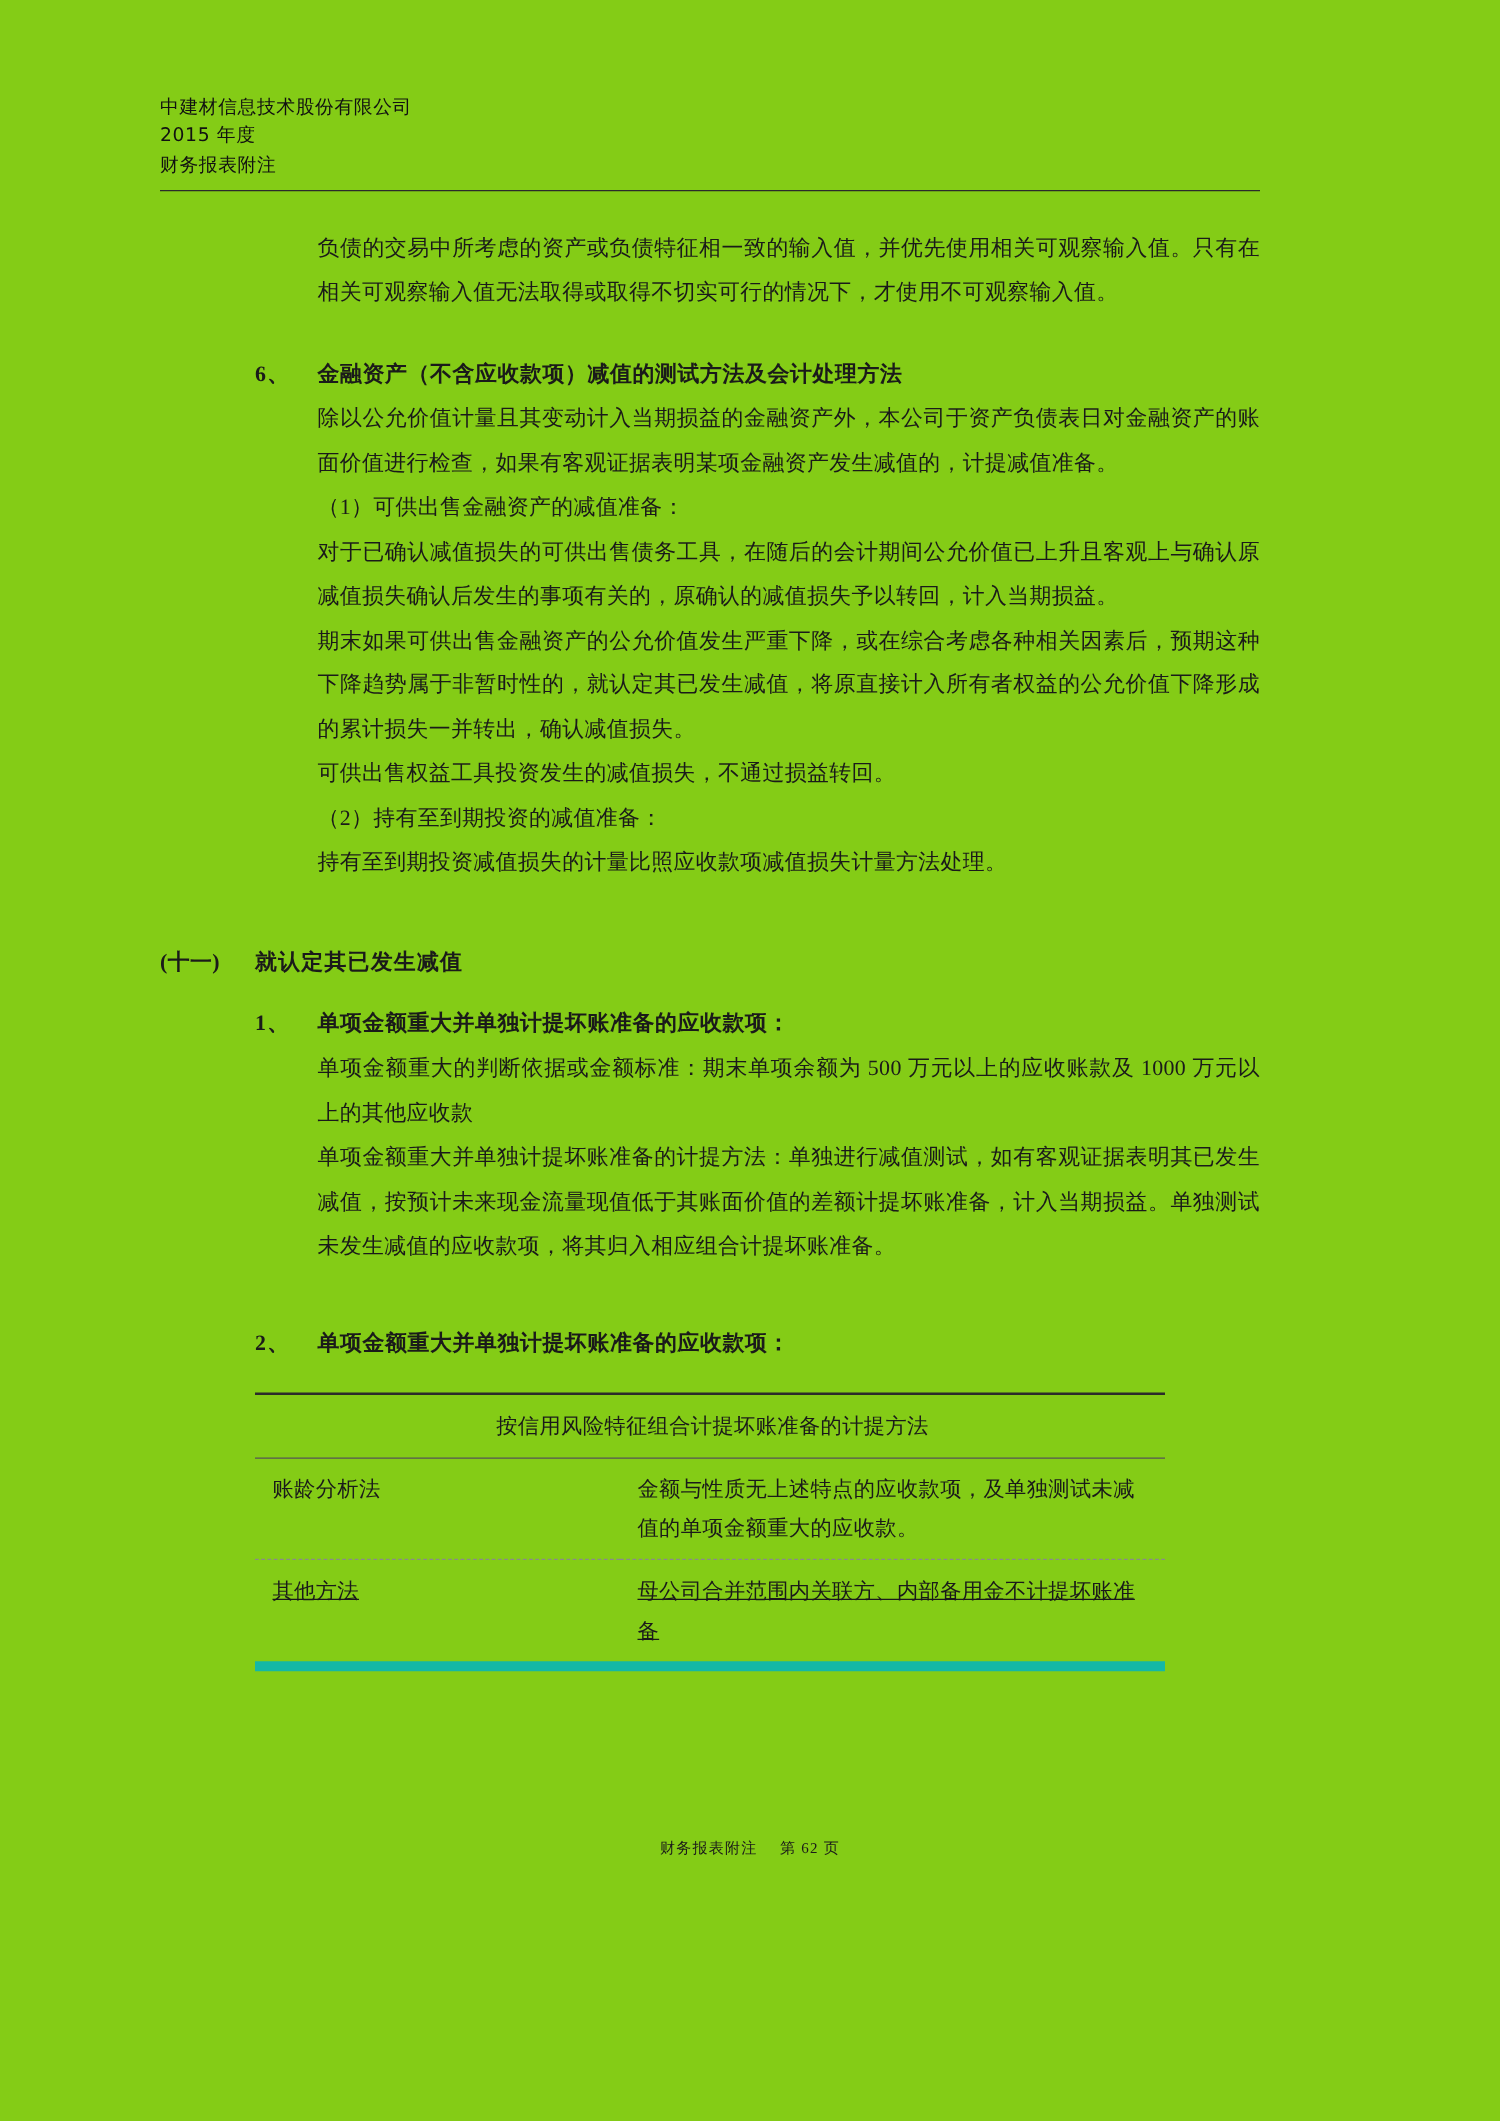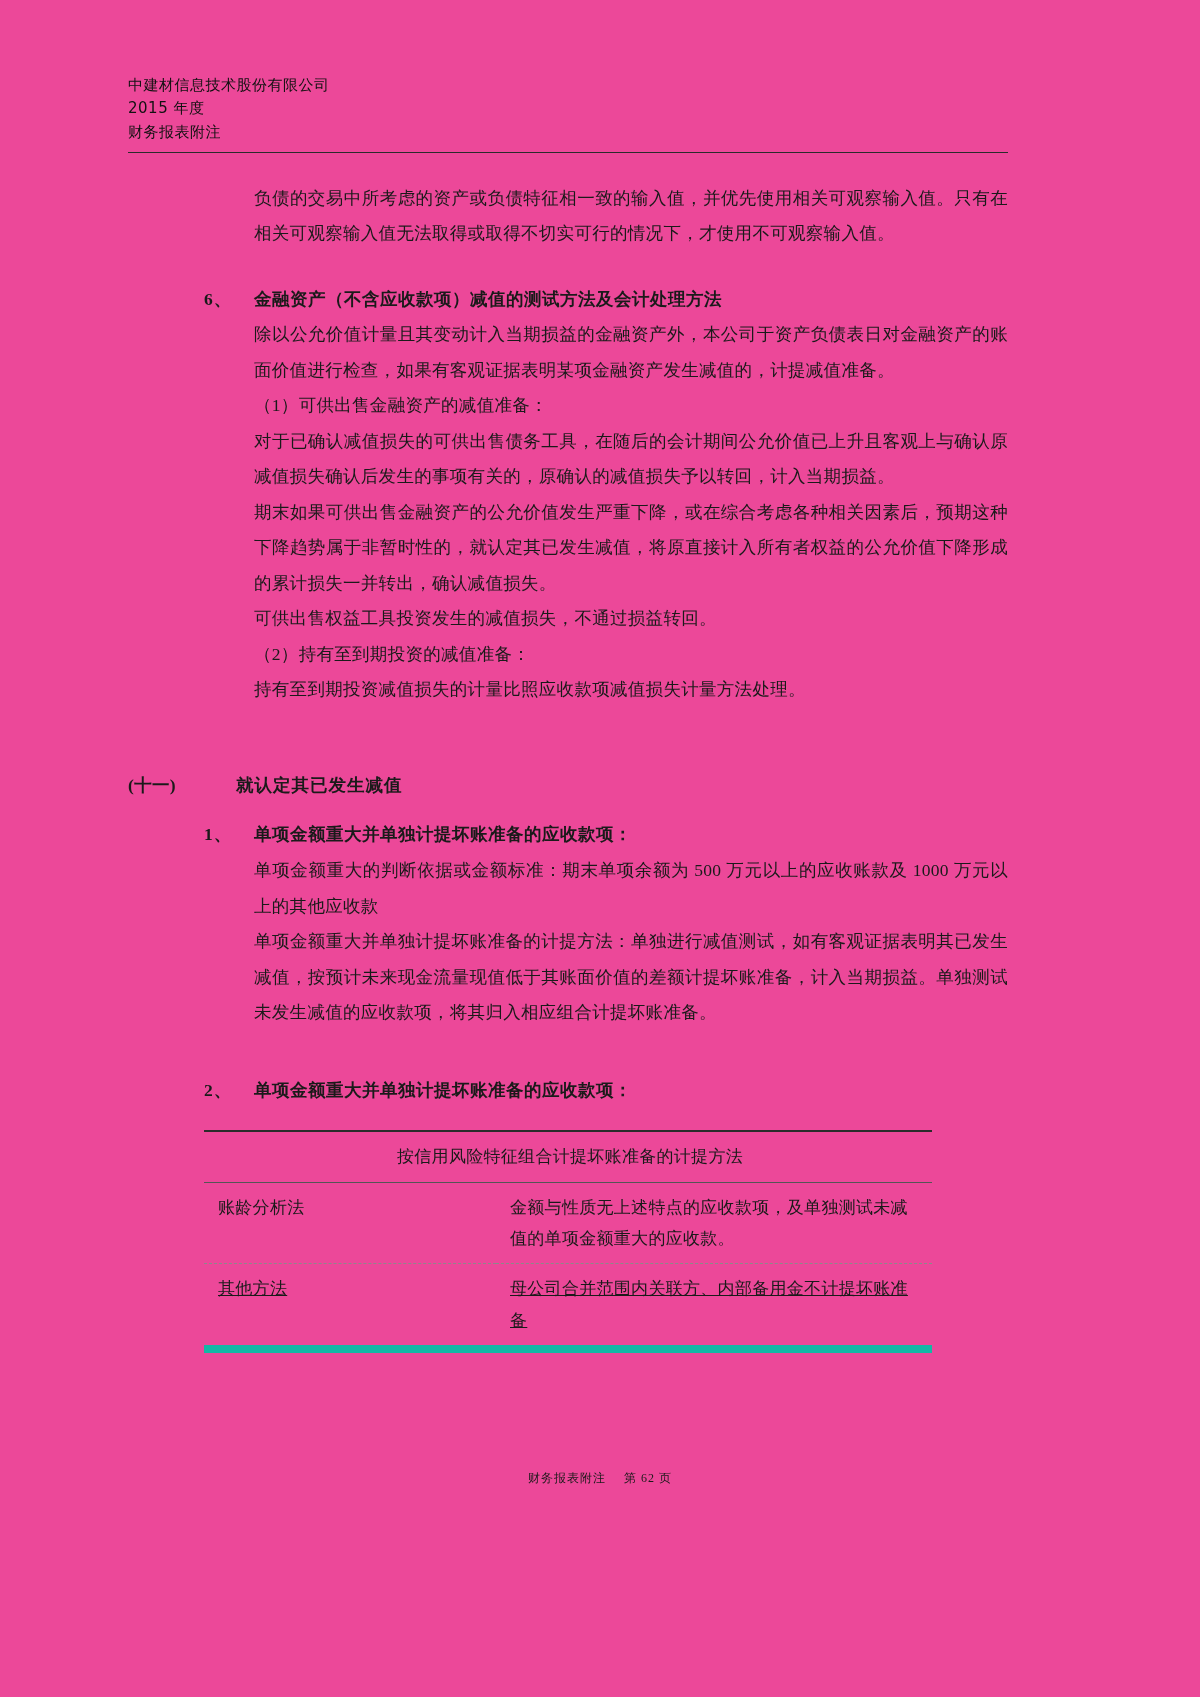--- a/index.html
+++ b/index.html
@@ -3,21 +3,21 @@
 <meta charset="utf-8">
 <style>
   html, body {
     margin: 0;
     padding: 0;
     background: #bfbfbf;
   }
   .page {
     width: 1200px;
     height: 1697px;
-    background: #ec4899;
+    background: #84cc16;
     margin: 0 auto;
     position: relative;
     box-sizing: border-box;
     font-family: "Liberation Serif", "DejaVu Serif", serif;
     color: #1a1a1a;
     overflow: hidden;
   }
   .content {
     position: absolute;
     left: 128px;
@@ -66,22 +66,21 @@
     font-size: 17.5px;
     letter-spacing: 1px;
   }
   .num-block .heading {
     font-weight: bold;
     font-size: 17.5px;
     letter-spacing: 0.5px;
   }
   .section-head {
     display: flex;
-    margin-top: 60px;
-    gap: 32px;
+    margin-top: 44px;
   }
   .section-head .sec-num {
     width: 76px;
     flex: 0 0 76px;
     font-weight: bold;
     font-size: 17.5px;
   }
   .section-head .sec-title {
     font-weight: bold;
     font-size: 17.5px;

